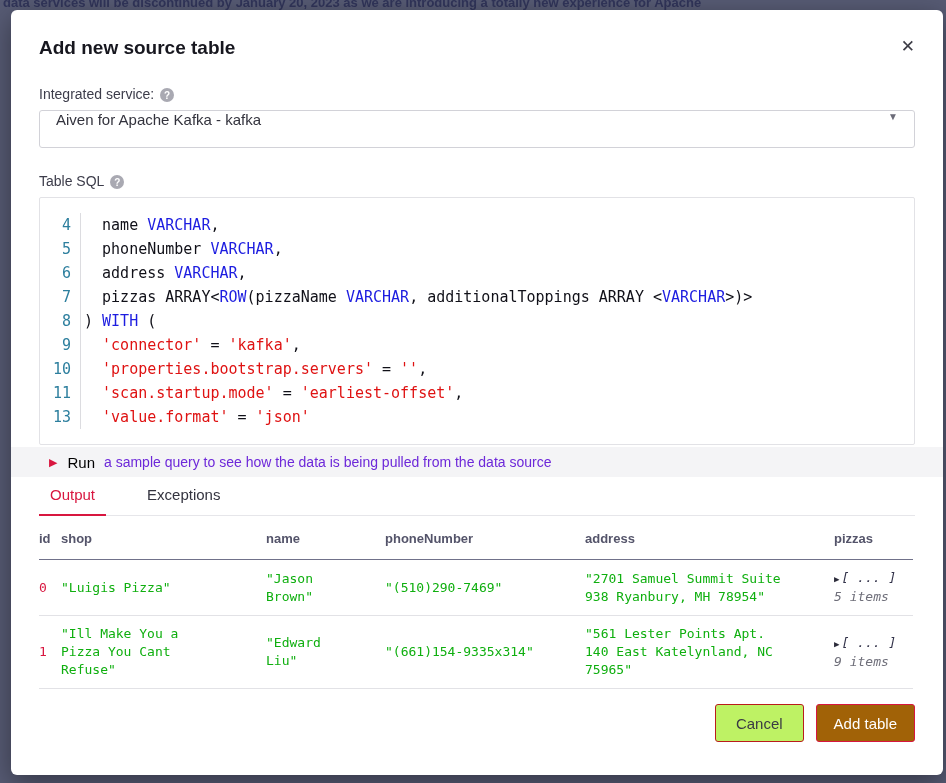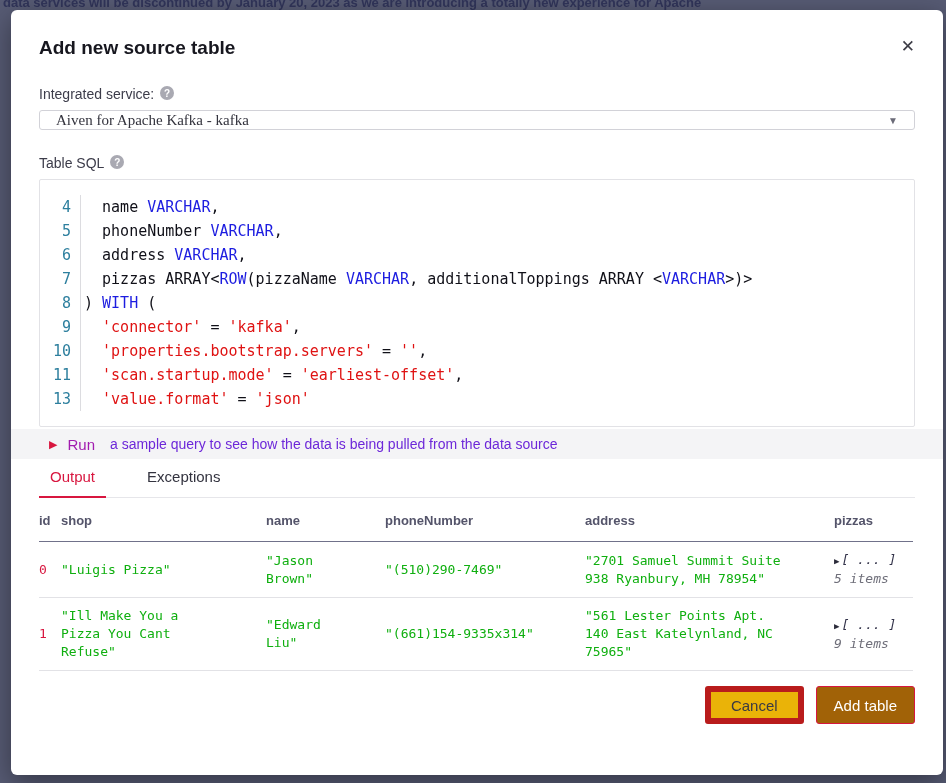--- a/index.html
+++ b/index.html
@@ -15,42 +15,42 @@
   .modal {
     position:absolute; left:11px; top:10px; width:932px; height:765px;
     background:#ffffff; border-radius:6px; padding:0 28px;
     box-shadow:0 8px 28px rgba(0,0,0,.4);
   }
 
   .modal-header { display:flex; justify-content:space-between; align-items:flex-start; padding-top:25px; }
   .title { font-size:19px; line-height:26px; font-weight:bold; color:#17171f; }
   .close { font-size:17px; color:#3c3c46; line-height:1; margin-top:3px; cursor:pointer; }
 
-  .field-label { margin-top:25px; font-size:14px; color:#3c3c4a; display:flex; align-items:flex-start; gap:6px; }
+  .field-label { margin-top:25px; font-size:14px; color:#3c3c4a; display:flex; align-items:flex-end; gap:6px; }
   .help { width:14px; height:14px; border-radius:50%; background:#a9a9b2; color:#ffffff;
     font-size:10px; font-weight:bold; display:inline-flex; align-items:center; justify-content:center; flex:none; }
 
-  .select { margin-top:8px; height:20px; border:1px solid #d2d2d8; border-radius:3px;
-    display:flex; align-items:center; justify-content:space-between; padding:0 16px;
-    font-size:15px; color:#33333d; cursor:pointer;font-family:Liberation Serif, serif; }
+  .select { margin-top:8px; height:38px; border:1px solid #d2d2d8; border-radius:3px;
+    display:flex; justify-content:space-between; padding:0 16px;
+    font-size:15px; color:#33333d; cursor:pointer; }
   .caret { color:#6b6b78; font-size:10px; }
 
   .code-box { margin-top:8px; border:1px solid #e2e2e6; border-radius:2px; padding:15px 0;
     font-family:"DejaVu Sans Mono",monospace; font-size:15px; line-height:24px; overflow:hidden; }
   .code-line { display:flex; white-space:pre; }
   .gutter { width:41px; flex:none; text-align:right; color:#2d7f9e; padding-right:9px;
     border-right:1px solid #dcdce0; }
   .code-text { padding-left:3px; color:#101018; }
   .tok-k { color:#1d1de0; }
   .tok-s { color:#df1212; }
 
   .run-bar { margin:2px -28px 0; height:30px; background:#f4f4f6; display:flex;
     align-items:center; padding-left:38px; cursor:pointer; }
   .play { color:#d8163f; font-size:11px; margin-right:10px; }
-  .run-label { color:#a21caf; font-size:15px; margin-right:15px; }
+  .run-label { color:#000000; font-size:15px; margin-right:9px; }
   .run-desc { color:#6d28d9; font-size:14px; }
 
   .tabs { display:flex; gap:30px; height:39px; align-items:flex-end; border-bottom:1px solid #e6e6ea; }
   .tab { padding:0 11px 12px; font-size:15px; color:#33333f; position:relative; cursor:pointer; }
   .tab.active { color:#d8163f; }
   .tab.active::after { content:""; position:absolute; left:0; right:0; bottom:-1px; height:2px; background:#d8163f; }
 
   table.output-table { width:874px; border-collapse:collapse; table-layout:fixed; }
   .output-table th { font-weight:bold; font-size:13px; color:#54546a; text-align:left;
     padding:15px 0 13px; border-bottom:1px solid #70718a; }
@@ -61,21 +61,21 @@
   .c-shop  { padding-right:55px !important; }
   .c-name  { padding-right:39px !important; }
   .c-phone { padding-right:40px !important; }
   .c-addr  { padding-right:41px !important; }
   .pz-tri { color:#2b2b3a; font-size:9px; font-style:normal; margin-right:2px; cursor:pointer; }
   .pz-prev { color:#33334a; font-style:italic; }
   .pz-items { color:#6f6f7a; font-style:italic; }
 
   .footer { display:flex; justify-content:flex-end; gap:12px; margin-top:15px; }
   .btn { height:38px; border-radius:3px; font-size:15px; font-family:"Liberation Sans",sans-serif; cursor:pointer; }
-  .btn-cancel { padding:0 20px; background:#eab308; border:6px solid #b91c1c; color:#3a3a44; }
+  .btn-cancel { padding:0 20px; background:#bef264; border:1px solid #b91c1c; color:#3a3a44; }
   .btn-primary { padding:0 17px; background:#a16207; border:1px solid #d8163f; color:#ffffff; }
 </style>
 </head>
 <body>
 
 <div class="banner">
   <span>data services will be discontinued by January 20, 2023 as we are introducing a totally new experience for Apache</span>
 </div>
 
 <div class="modal">

